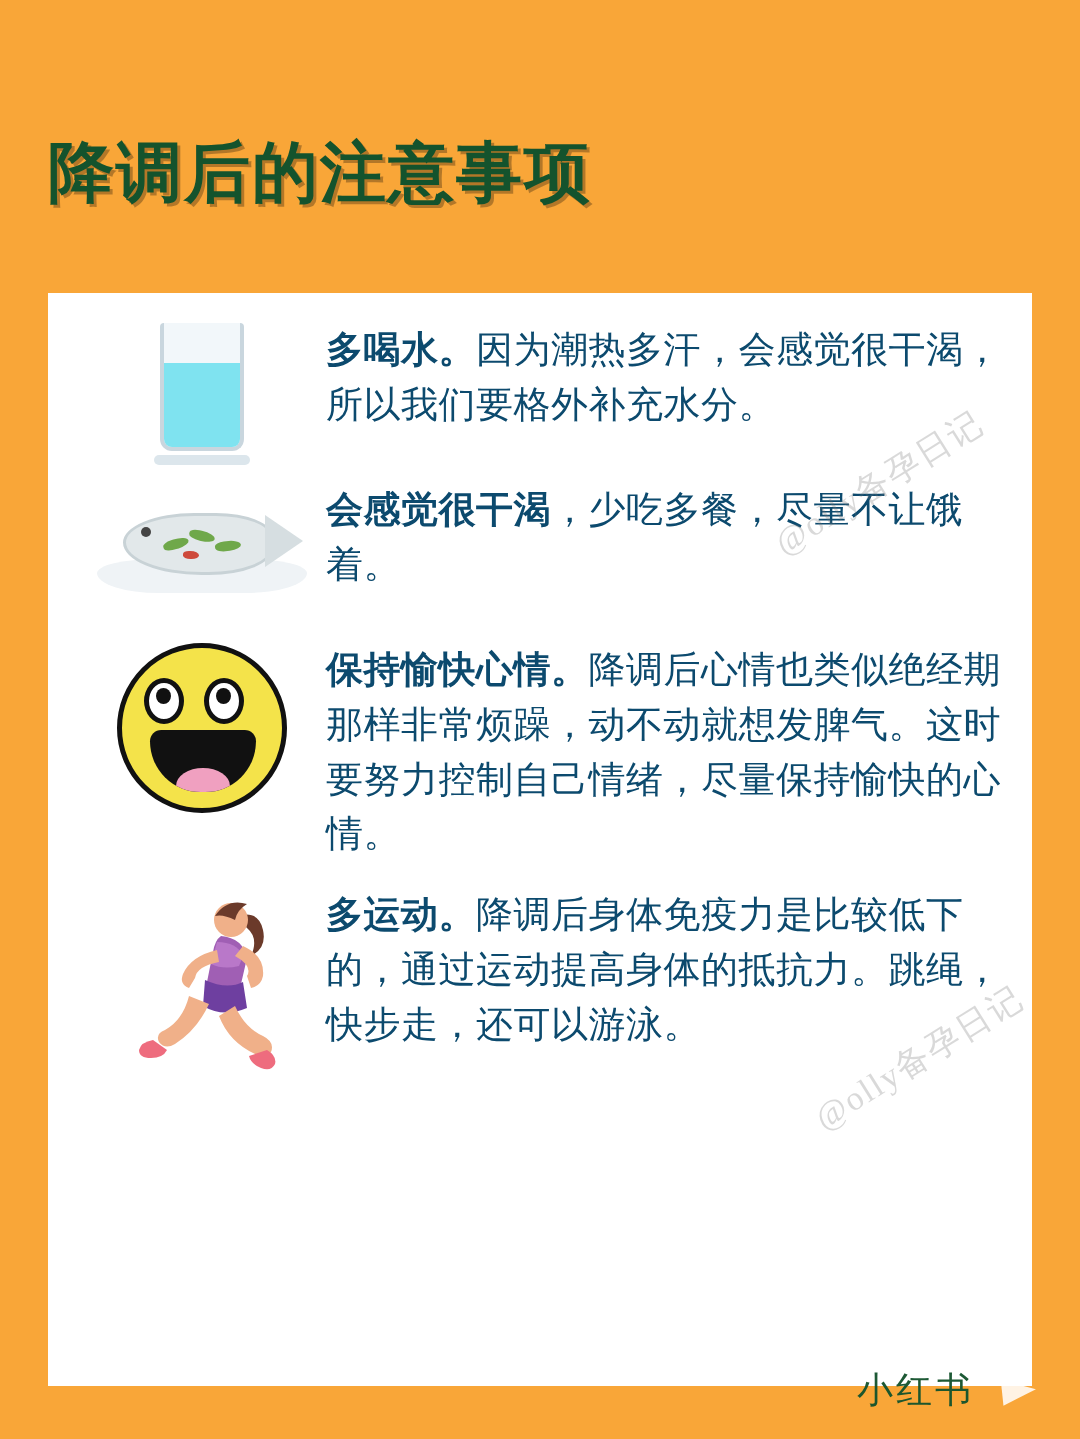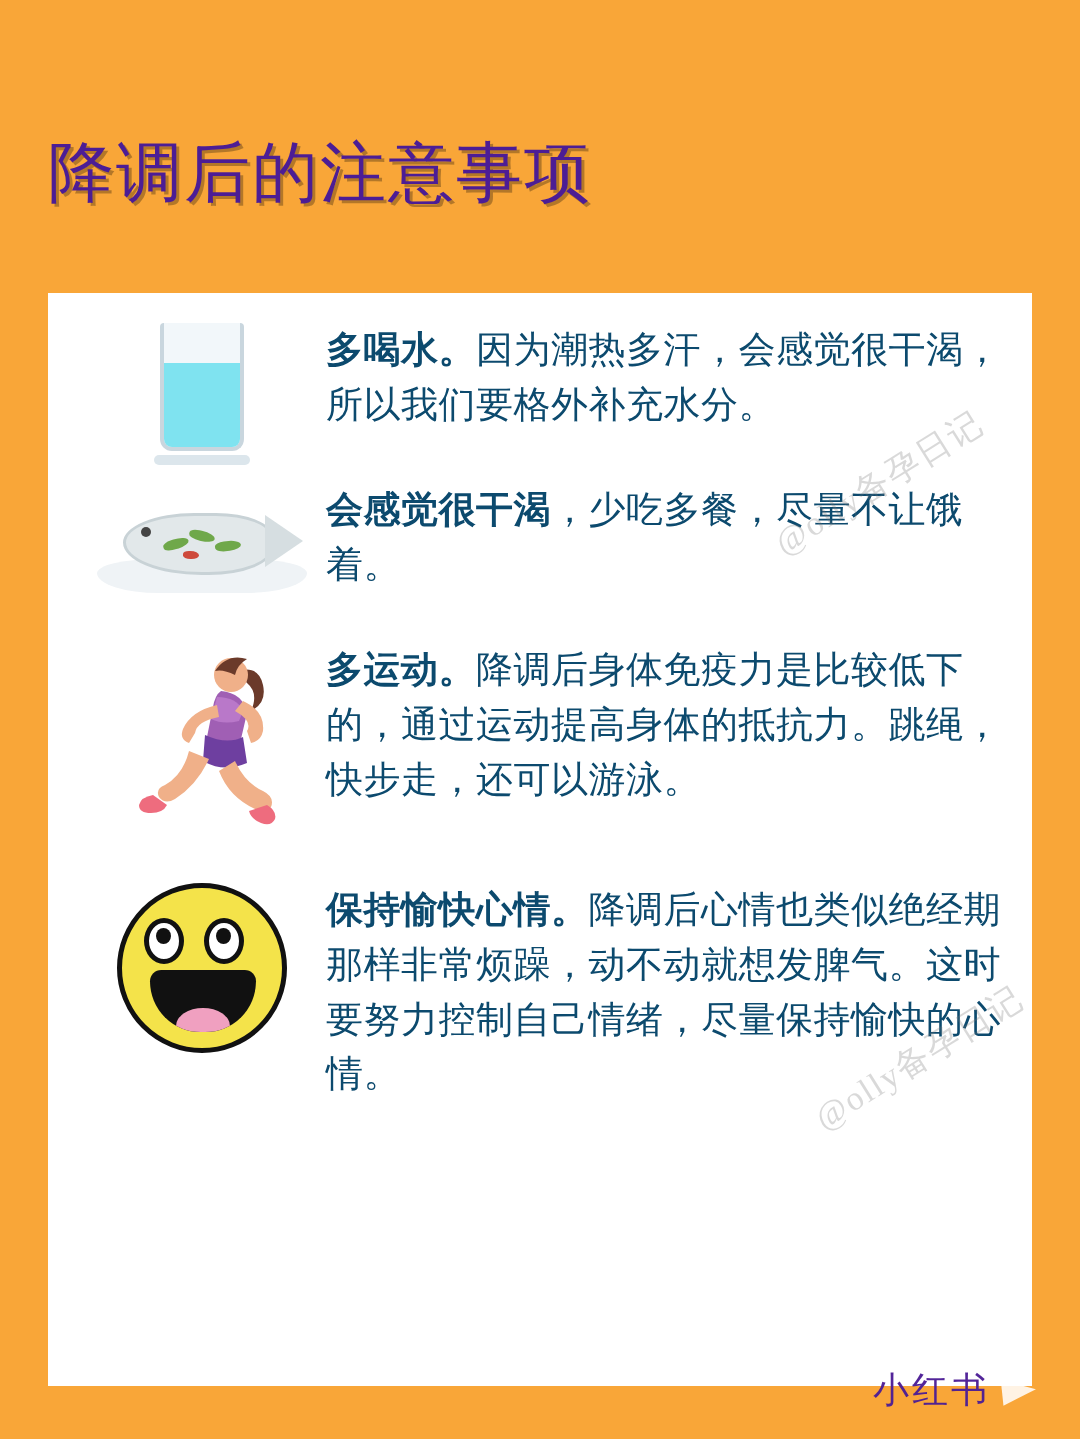--- a/index.html
+++ b/index.html
@@ -19,24 +19,24 @@
     position: absolute;
     inset: 0;
     background: #F9A638;
   }
 
   .title {
     position: absolute;
     left: 48px;
     top: 128px;
     font-family: "Liberation Serif", serif;
-    font-weight: normal;
+    font-weight: bold;
     font-size: 66px;
     letter-spacing: 2px;
-    color: #4c1d95;
+    color: #14532d;
     text-shadow: 3px 3px 0 rgba(0,0,0,0.28);
     white-space: nowrap;
   }
 
   .card {
     position: absolute;
     left: 48px;
     top: 293px;
     width: 984px;
     height: 1093px;
@@ -268,22 +268,22 @@
   }
   .wm1 { left: 760px; top: 460px; }
   .wm2 { left: 800px; top: 1035px; }
 
   .brand-bottom {
     position: absolute;
     right: 44px;
     bottom: 24px;
     display: flex;
     align-items: center;
-    gap: 12px;
-    color: #4c1d95;
+    gap: 28px;
+    color: #14532d;
     font-size: 36px;
     font-family: "Liberation Sans", sans-serif;
     opacity: .96;
   }
   .brand-bottom .xhs {
     font-family: "Liberation Serif", serif;
     letter-spacing: 3px;
   }
   .plane {
     width: 0; height: 0;
@@ -335,49 +335,20 @@
           <div class="tail"></div>
           <div class="eye"></div>
           <div class="herb h1"></div>
           <div class="herb h2"></div>
           <div class="herb h3"></div>
           <div class="herb h4"></div>
         </div>
       </div>
       <div class="text-cell">
         <span class="lead">会感觉很干渴</span><span>，少吃多餐，尽量不让饿着。</span>
-      </div>
-    </div>
-
-    <div class="row row-run">
-      <div class="icon-cell">
-        <svg class="runner" viewBox="0 0 170 200">
-
-          <path d="M120 28 q22 -6 26 14 q4 18 -12 26 q8 -18 -4 -28 q-6 -6 -10 -12z" fill="#6B3A2A"></path>
-          <circle cx="114" cy="32" r="17" fill="#F0B089"></circle>
-          <path d="M98 28 q12 -18 32 -12 q-10 6 -12 16 q-12 -6 -20 -4z" fill="#6B3A2A"></path>
-
-          <path d="M104 48 q22 2 26 22 l-6 26 q-18 6 -34 -2 l6 -30 q2 -12 8 -16z" fill="#A05FB4"></path>
-
-          <path d="M100 54 q20 0 26 14 l-4 10 q-16 4 -28 -2z" fill="#B978C9"></path>
-
-          <path d="M88 92 q22 10 38 2 l4 26 q-24 10 -44 -2z" fill="#6E3FA0"></path>
-
-          <path d="M126 58 q22 10 20 30 q-2 10 -12 12 l-4 -12 q6 -10 -12 -20z" fill="#F0B089"></path>
-          <path d="M100 62 q-26 6 -34 24 q-4 10 6 14 l6 -10 q2 -12 24 -16z" fill="#F0B089"></path>
-
-          <path d="M92 116 q-12 26 -34 40 q-10 6 -16 -2 q-4 -8 6 -12 q18 -10 24 -34z" fill="#F0B089"></path>
-          <path d="M118 118 q10 22 28 30 q12 6 8 16 q-6 8 -16 2 q-26 -12 -36 -38z" fill="#F0B089"></path>
-
-          <path d="M36 152 q-12 2 -14 10 q0 8 12 8 q12 0 16 -8z" fill="#EE6C7E"></path>
-          <path d="M150 162 q10 6 8 14 q-4 8 -14 4 q-10 -4 -12 -12z" fill="#EE6C7E"></path>
-        </svg>
-      </div>
-      <div class="text-cell">
-        <span class="lead">多运动。</span><span>降调后身体免疫力是比较低下的，通过运动提高身体的抵抗力。跳绳，快步走，还可以游泳。</span>
       </div>
     </div>
 
     <div class="row row-smile">
       <div class="icon-cell">
         <div class="smiley">
           <div class="eye left">
               <div class="pupil"></div>
             </div>
           <div class="eye right">
@@ -386,20 +357,49 @@
           <div class="mouth">
               <div class="tongue"></div>
             </div>
         </div>
       </div>
       <div class="text-cell">
         <span class="lead">保持愉快心情。</span><span>降调后心情也类似绝经期那样非常烦躁，动不动就想发脾气。这时要努力控制自己情绪，尽量保持愉快的心情。</span>
       </div>
     </div>
 
+    <div class="row row-run">
+      <div class="icon-cell">
+        <svg class="runner" viewBox="0 0 170 200">
+
+          <path d="M120 28 q22 -6 26 14 q4 18 -12 26 q8 -18 -4 -28 q-6 -6 -10 -12z" fill="#6B3A2A"></path>
+          <circle cx="114" cy="32" r="17" fill="#F0B089"></circle>
+          <path d="M98 28 q12 -18 32 -12 q-10 6 -12 16 q-12 -6 -20 -4z" fill="#6B3A2A"></path>
+
+          <path d="M104 48 q22 2 26 22 l-6 26 q-18 6 -34 -2 l6 -30 q2 -12 8 -16z" fill="#A05FB4"></path>
+
+          <path d="M100 54 q20 0 26 14 l-4 10 q-16 4 -28 -2z" fill="#B978C9"></path>
+
+          <path d="M88 92 q22 10 38 2 l4 26 q-24 10 -44 -2z" fill="#6E3FA0"></path>
+
+          <path d="M126 58 q22 10 20 30 q-2 10 -12 12 l-4 -12 q6 -10 -12 -20z" fill="#F0B089"></path>
+          <path d="M100 62 q-26 6 -34 24 q-4 10 6 14 l6 -10 q2 -12 24 -16z" fill="#F0B089"></path>
+
+          <path d="M92 116 q-12 26 -34 40 q-10 6 -16 -2 q-4 -8 6 -12 q18 -10 24 -34z" fill="#F0B089"></path>
+          <path d="M118 118 q10 22 28 30 q12 6 8 16 q-6 8 -16 2 q-26 -12 -36 -38z" fill="#F0B089"></path>
+
+          <path d="M36 152 q-12 2 -14 10 q0 8 12 8 q12 0 16 -8z" fill="#EE6C7E"></path>
+          <path d="M150 162 q10 6 8 14 q-4 8 -14 4 q-10 -4 -12 -12z" fill="#EE6C7E"></path>
+        </svg>
+      </div>
+      <div class="text-cell">
+        <span class="lead">多运动。</span><span>降调后身体免疫力是比较低下的，通过运动提高身体的抵抗力。跳绳，快步走，还可以游泳。</span>
+      </div>
+    </div>
+
   </div>
 
   <div class="wm wm1">@olly备孕日记</div>
   <div class="wm wm2">@olly备孕日记</div>
 
   <div class="corner-logo"></div>
 
   <div class="brand-bottom">
     <span class="xhs">小红书</span>
     <span class="plane"></span>

